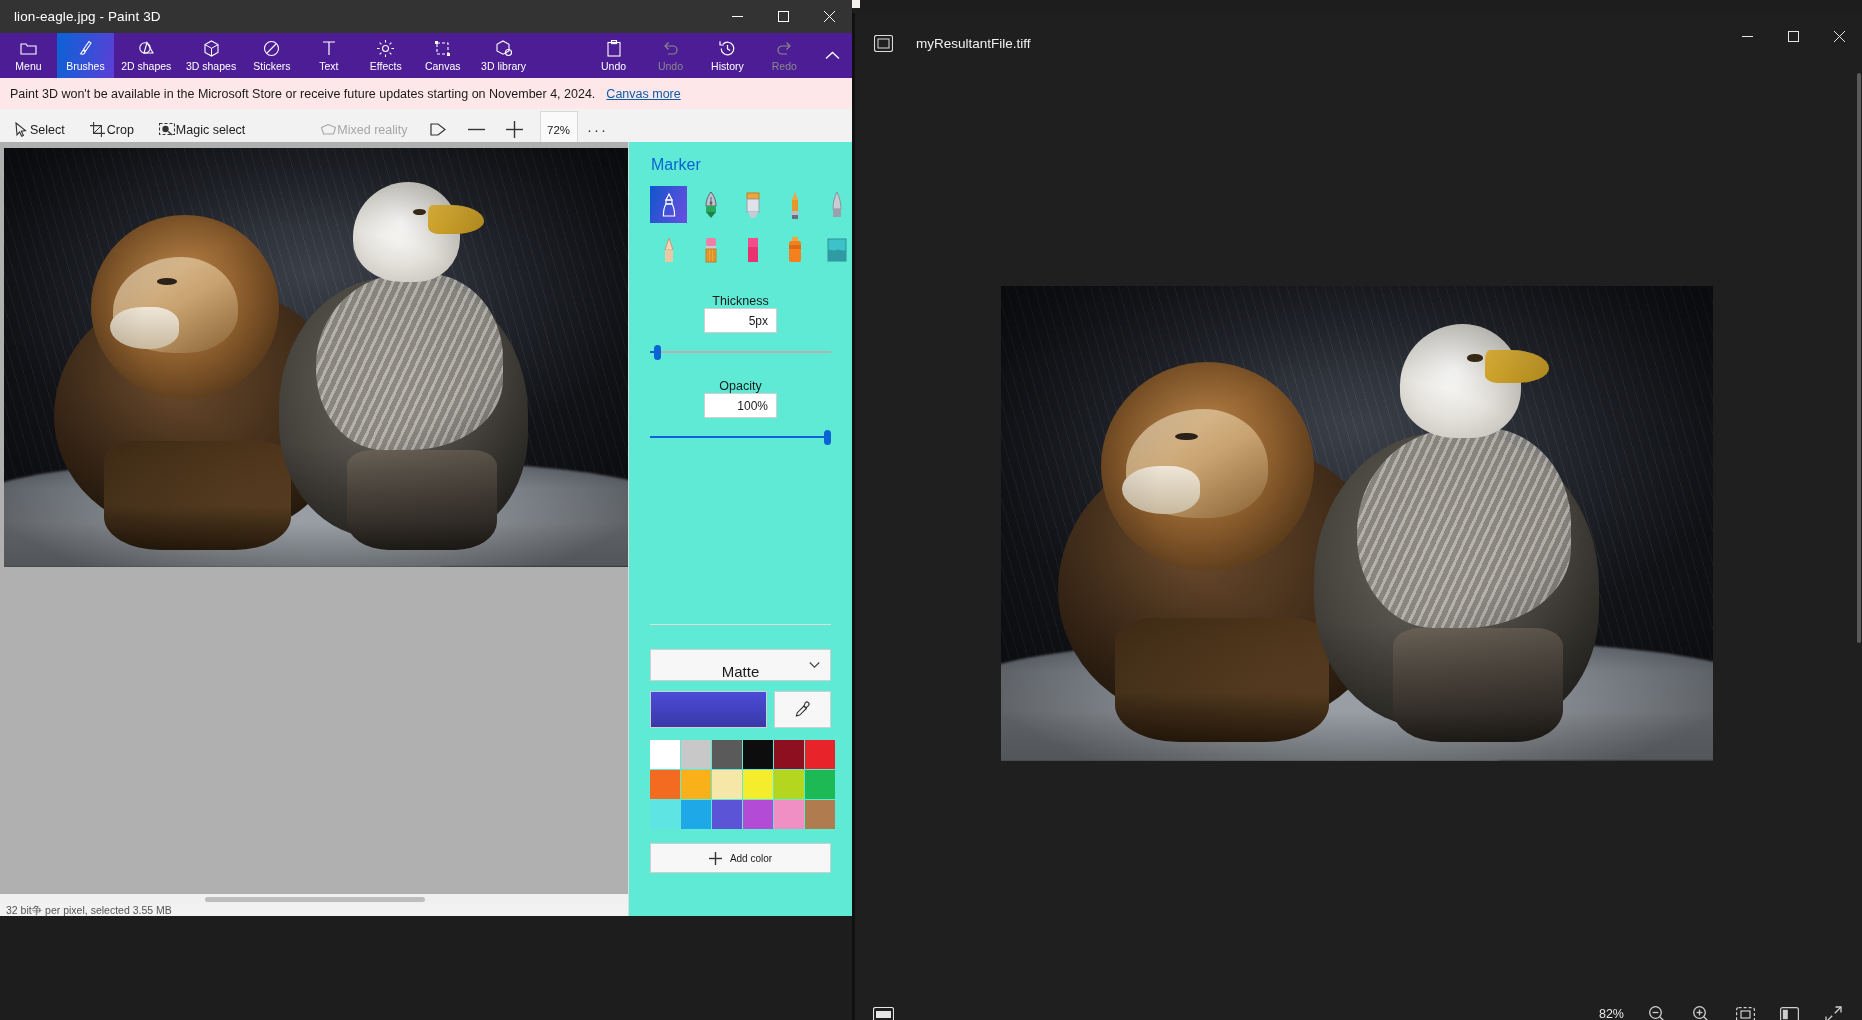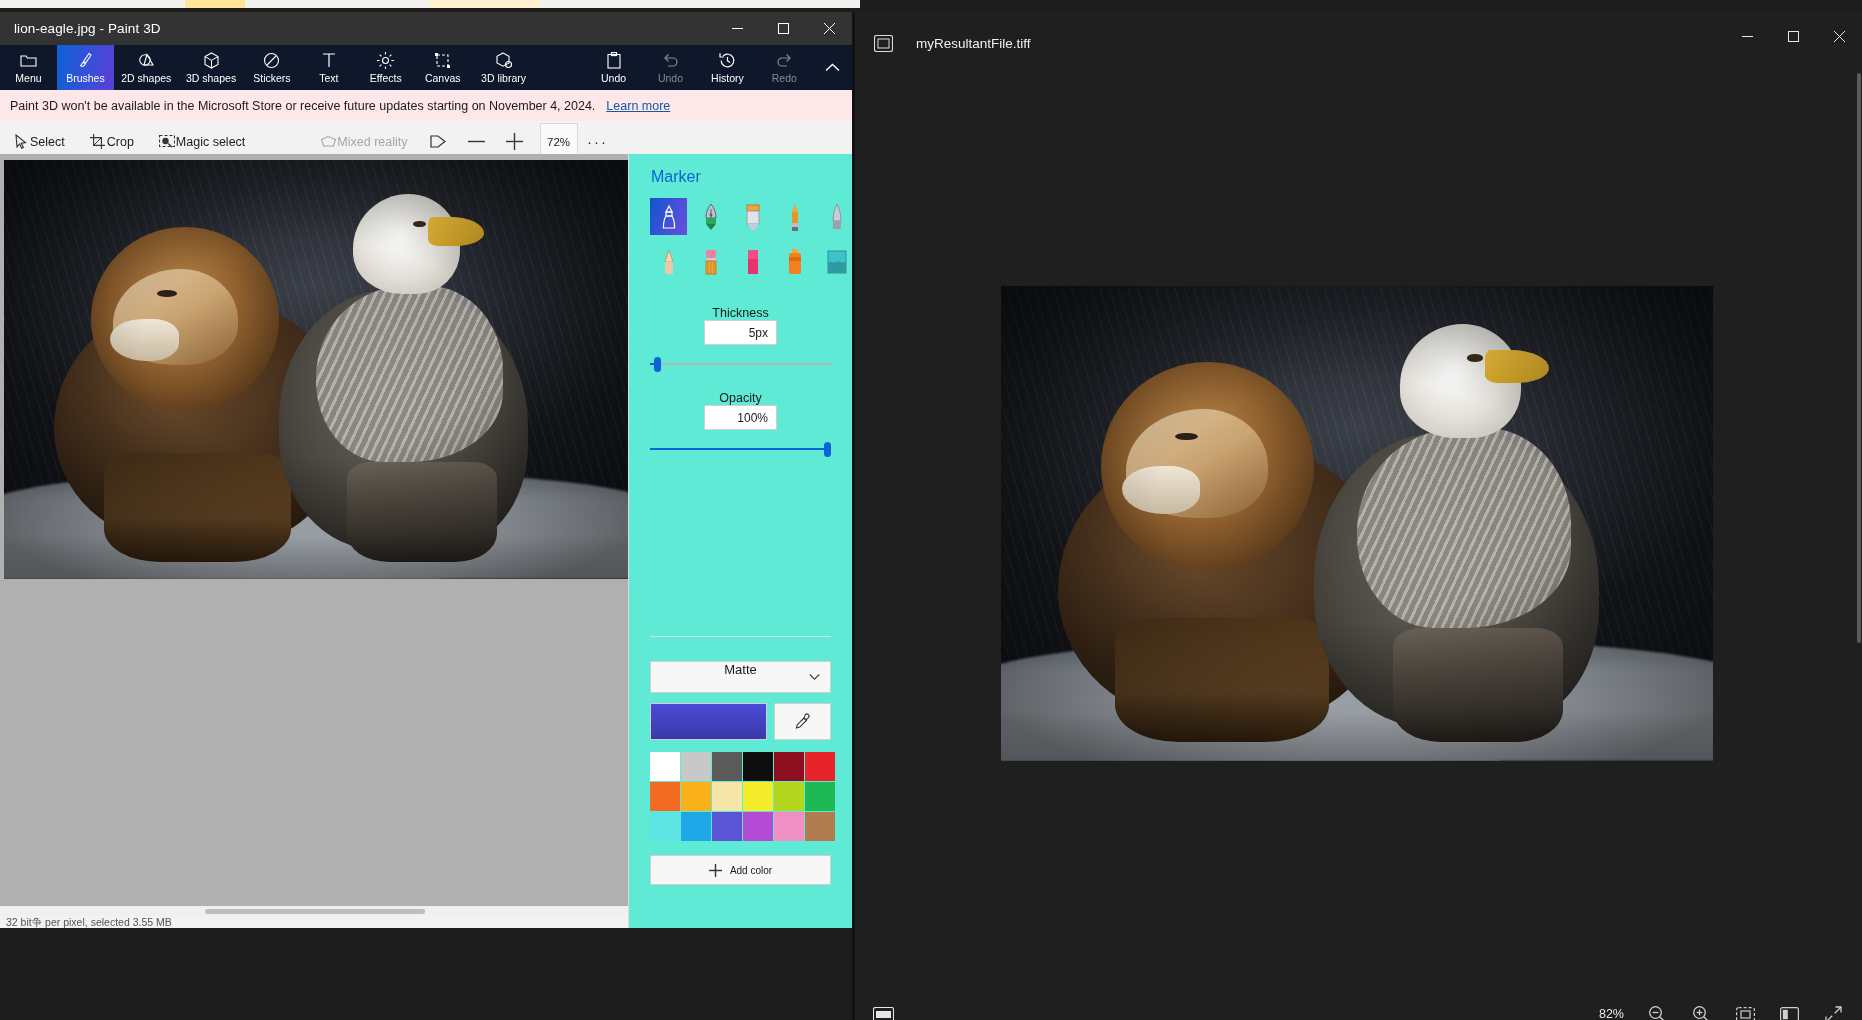--- a/index.html
+++ b/index.html
@@ -9,34 +9,34 @@
     background:#1d1d1d;
     position:relative;
   }
   
   #bg-strip { position:absolute; left:0; top:0; width:860px; height:8px; background:#f3f1ee; }
   #bg-strip .yellow { position:absolute; left:185px; top:0; width:60px; height:8px; background:#ffe699; }
   #bg-strip .yellow2 { position:absolute; left:430px; top:0; width:110px; height:8px; background:#fff2cc; }
 
   
   #paint3d {
-    position:absolute; left:0; top:12px; width:852px; height:916px;
+    position:absolute; left:0; top:0; width:852px; height:916px;
     background:#f2f2f2;
     overflow:hidden;
   }
   .p3-title {
     height:33px; background:#333333; color:#fff; display:flex; align-items:center;
     position:relative;
   }
   .p3-title .tt { font-size:13.5px; padding-left:14px; letter-spacing:.1px; }
   .p3-wbtns { position:absolute; right:0; top:0; height:33px; display:flex; }
   .p3-wbtn { width:46px; height:33px; display:flex; align-items:center; justify-content:center;
              color:#fff; font-size:13px; }
 
-  .p3-ribbon { height:45px; background:#0f172a; display:flex; align-items:stretch; position:relative; }
+  .p3-ribbon { height:45px; background:#4c1d95; display:flex; align-items:stretch; position:relative; }
   .rb-item { width:58px; display:flex; flex-direction:column; align-items:center; justify-content:center;
              color:#ffffff; font-size:10.5px; gap:3px; cursor:default; }
   .rb-item.wide { width:66px; }
   .rb-item .ic { height:17px; display:flex; align-items:center; justify-content:center; }
   .rb-item.active { background:linear-gradient(100deg,#0b63d6,#5b3fd6); }
   .rb-item.dim { color:#8a8a8a; }
   .rb-spacer { flex:1; }
   .rb-chev { width:40px; display:flex; align-items:center; justify-content:center; color:#fff; }
 
   .p3-banner {
@@ -96,22 +96,22 @@
                 display:flex; align-items:center; justify-content:flex-end; padding-right:8px;
                 font-size:12px; color:#1b1b1b; }
   .slider { position:relative; height:18px; margin:10px 21px 0 21px; }
   .slider .track { position:absolute; left:0; right:0; top:8px; height:2px; background:#b3b3b3; }
   .slider .fill  { position:absolute; left:0; top:8px; height:2px; background:#0b63d6; }
   .slider .knob  { position:absolute; top:2px; width:7px; height:15px; border-radius:4px; background:#0b63d6; }
 
   .divider { height:1px; background:#dedede; margin:0 21px; }
   .matte-select {
     height:32px; margin:0 21px; border:1px solid #cfcfcf; background:#f7f7f7;
-    display:flex; align-items:flex-start; justify-content:center; position:relative;
-    font-size:13px; color:#1b1b1b;
+    display:flex; align-items:flex-end; justify-content:center; position:relative;
+    font-size:15px; color:#1b1b1b;
   }
   .matte-select .chev { position:absolute; right:10px; top:50%; transform:translateY(-50%); font-size:10px; color:#444; }
   .color-row { display:flex; margin:10px 21px 0 21px; gap:7px; }
   .current-color { width:118px; height:37px; background:linear-gradient(180deg,#4b4bd8,#3a39a8); border:1px solid #cfcfcf;}
   .eyedrop { width:57px; height:37px; border:1px solid #cfcfcf; background:#f7f7f7;
              display:flex; align-items:center; justify-content:center; }
   .swatch-grid { display:grid; grid-template-columns:repeat(6,30px); gap:1px; margin:12px 21px 0 21px; }
   .swatch { width:30px; height:29px; }
   .add-color { margin:14px 21px 0 21px; height:30px; border:1px solid #cfcfcf; background:#f7f7f7;
                display:flex; align-items:center; justify-content:center; gap:8px; font-size:10px; color:#1b1b1b;}
@@ -410,21 +410,21 @@
       <span>
         <svg width="15" height="9" viewBox="0 0 15 9">
             <path d="M1 7.5 7.5 1.5 14 7.5" fill="none" stroke="#fff" stroke-width="1.3"></path>
           </svg>
       </span>
     </div>
   </div>
 
   <div class="p3-banner">
     <span>Paint 3D won't be available in the Microsoft Store or receive future updates starting on November 4, 2024.</span>
-    <a href="#">Learn more</a>
+    <a href="#">Canvas more</a>
   </div>
 
   <div class="p3-toolbar2">
     <div class="t2">
       <span class="ic">
         <svg width="13" height="15" viewBox="0 0 13 15">
             <path d="M1 1l9.5 7.6-4.2.5 2.1 4.3-1.7.8-2.1-4.3-2.6 3z" fill="none" stroke="#333" stroke-width="1.1"></path>
           </svg>
       </span>
       <span>Select</span>

